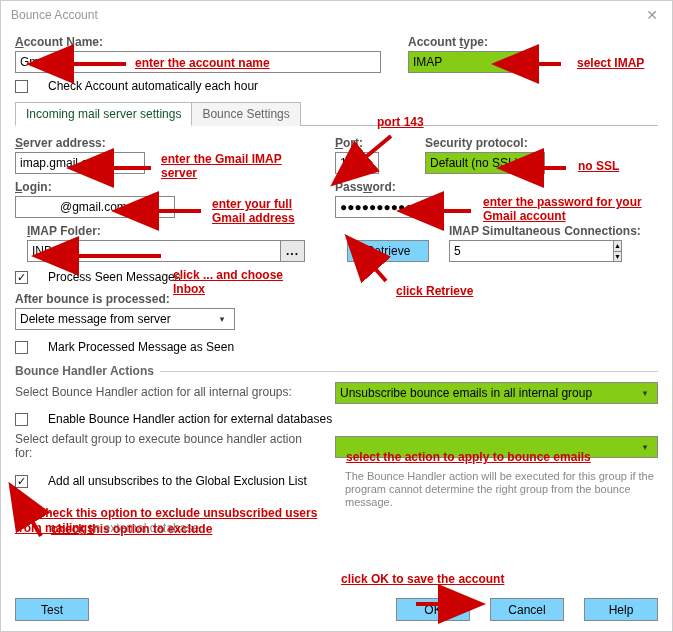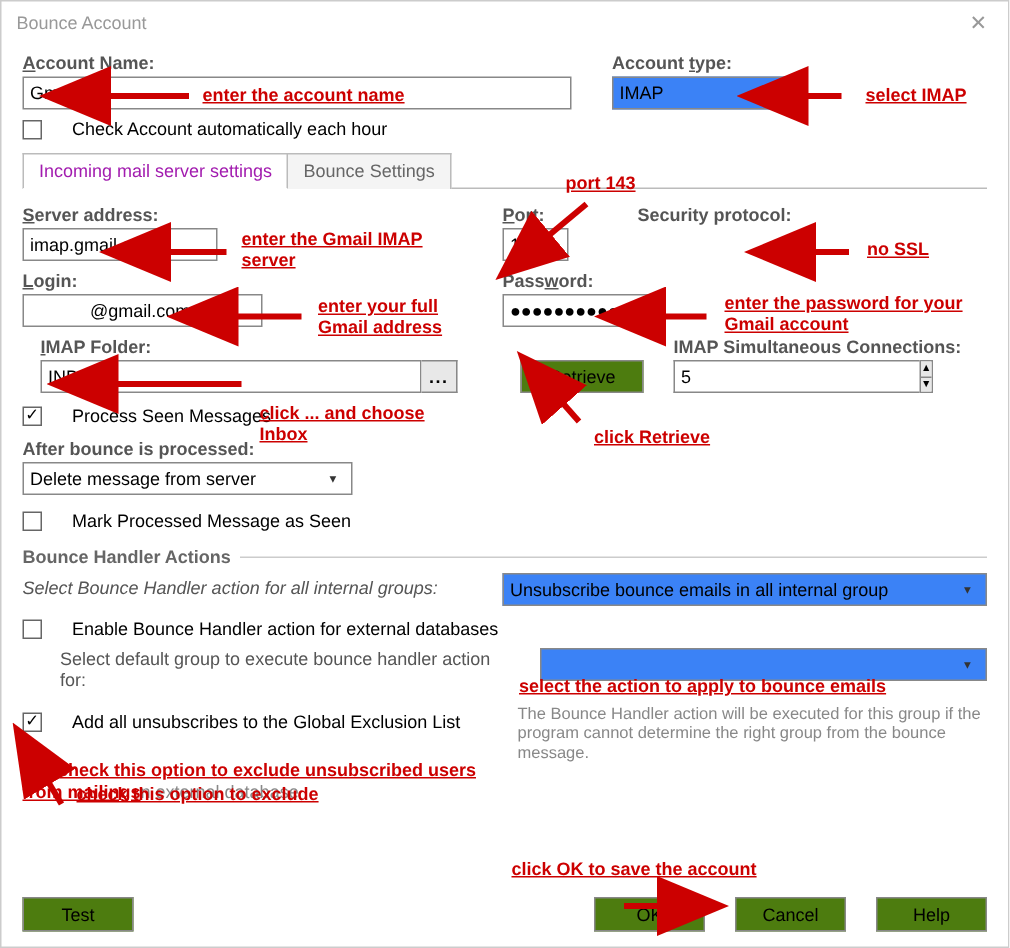--- a/index.html
+++ b/index.html
@@ -50,21 +50,21 @@
 input[type="text"], input[type="password"] {
   height: 22px;
   padding: 2px 4px;
   font-size: 12px;
   border: 1px solid #888;
   background: #fff;
 }
 .select-box {
   height: 22px;
   border: 1px solid #888;
-  background: #3b82f6;
+  background: #84cc16;
   display: flex;
   align-items: center;
   padding: 0 4px;
   position: relative;
 }
 .select-box .sel-text { flex:1; }
 .select-box .sel-arrow {
   width: 16px;
   text-align: center;
   font-size: 9px;
@@ -94,37 +94,37 @@
   margin-top:8px;
 }
 .tab {
   padding: 4px 10px;
   border:1px solid #bbb;
   border-bottom:none;
   background:#fff;
   margin-right:-1px;
   position:relative;
   top:1px;
-  color:#a21caf;
+  color:#14532d;
 }
 .tab.active { background:#fff; border-bottom:1px solid #fff; z-index:2;}
 .tab.inactive { background:#f4f4f4; color:#666;}
 .section-title {
   font-weight:700;
   color:#666;
   margin: 10px 0 4px 0;
   display:flex;
   align-items:center;
   gap:6px;
 }
 .section-title .line { flex:1; height:1px; background:#ccc;}
 .btn {
   height:23px;
   border:1px solid #888;
-  background:#4d7c0f;
+  background:#7dd3fc;
   padding: 0 14px;
   font-size:12px;
   display:inline-flex;
   align-items:center;
   justify-content:center;
   cursor:pointer;
 }
 .btn.small { padding: 0 8px; height:22px;}
 .spinner {
   display:flex;
@@ -217,20 +217,24 @@
         <div class="col" style="width:300px;">
           <span class="label"><u>S</u>erver address:</span>
           <input type="text" style="width: 130px;" value="imap.gmail.com">
         </div>
         <div class="col" style="width:70px;">
           <span class="label"><u>P</u>ort:</span>
           <input type="text" style="width: 44px;" value="143">
         </div>
         <div class="col" style="flex:1;">
           <span class="label">Security protocol:</span>
+          <div class="select-box" style="width:120px;">
+            <span class="sel-text">Default (no SSL)</span>
+            <span class="sel-arrow">▾</span>
+          </div>
         </div>
       </div>
 
       <div class="row" style="margin-top:6px;">
         <div class="col" style="width:300px;">
           <span class="label"><u>L</u>ogin:</span>
           <input type="text" style="width: 160px;" value="            @gmail.com">
         </div>
         <div class="col" style="flex:1;">
           <span class="label">Pass<u>w</u>ord:</span>
@@ -279,33 +283,33 @@
         <span class="checkbox"></span>
         <span>Mark Processed Message as Seen</span>
       </div>
 
       <div class="section-title">
         <span>Bounce Handler Actions</span>
         <span class="line"></span>
       </div>
 
       <div class="row" style="align-items:center; margin-top:4px;">
-        <span class="label plain" style="flex:0 0 300px;font-style:italic;">Select Bounce Handler action for all internal groups:</span>
+        <span class="label plain" style="flex:0 0 300px;">Select Bounce Handler action for all internal groups:</span>
         <div class="select-box" style="flex:1;">
           <span class="sel-text" style="white-space:nowrap;overflow:hidden;">Unsubscribe bounce emails in all internal group</span>
           <span class="sel-arrow">▾</span>
         </div>
       </div>
 
       <div class="checkbox-row" style="margin-top:8px;">
         <span class="checkbox"></span>
         <span>Enable Bounce Handler action for external databases</span>
       </div>
 
-      <div class="row" style="align-items:flex-start; margin-top:6px;margin-left:25px;">
+      <div class="row" style="align-items:center; margin-top:6px;">
         <span class="label plain" style="flex:0 0 300px;">Select default group to execute bounce handler action for:</span>
         <div class="select-box" style="flex:1;">
           <span class="sel-text"></span>
           <span class="sel-arrow">▾</span>
         </div>
       </div>
 
       <div class="row" style="margin-top:8px;">
         <div style="flex:0 0 310px;">
           <div class="checkbox-row">

